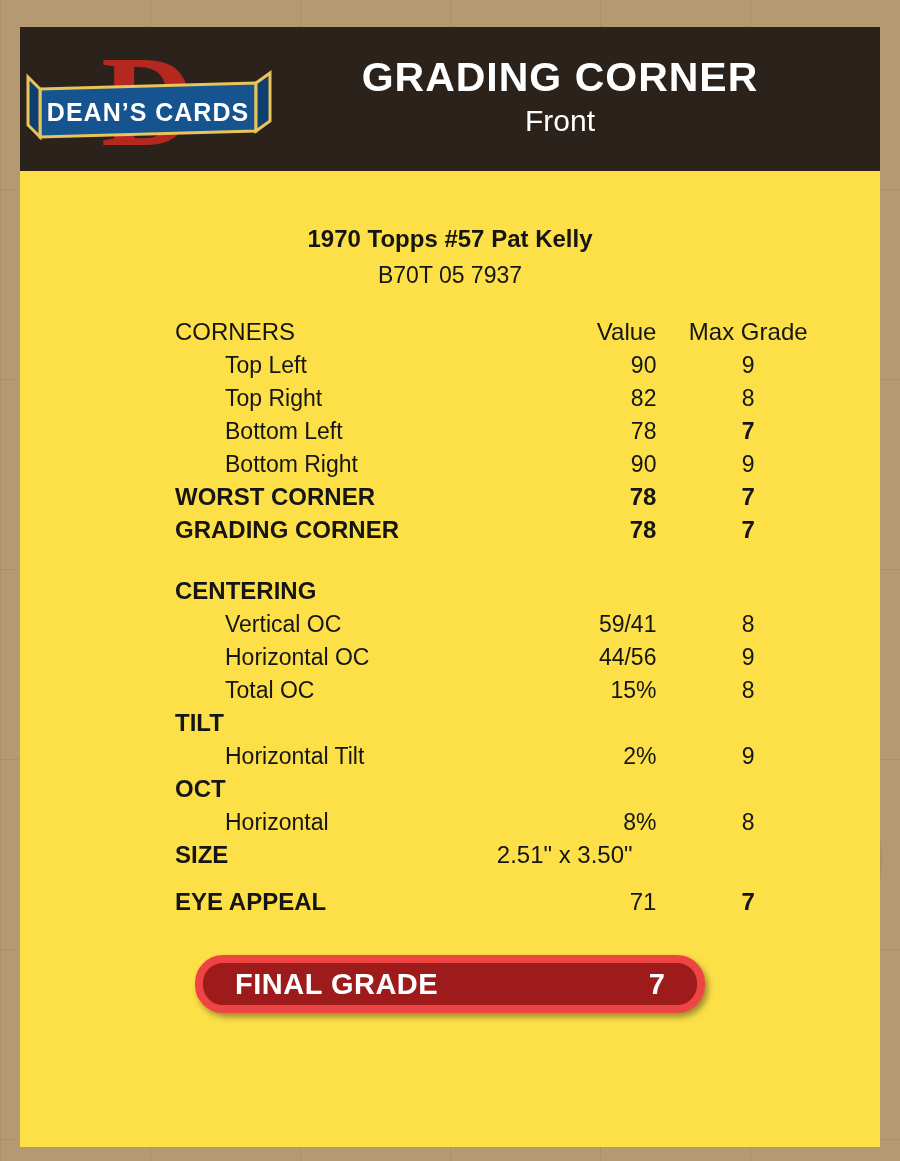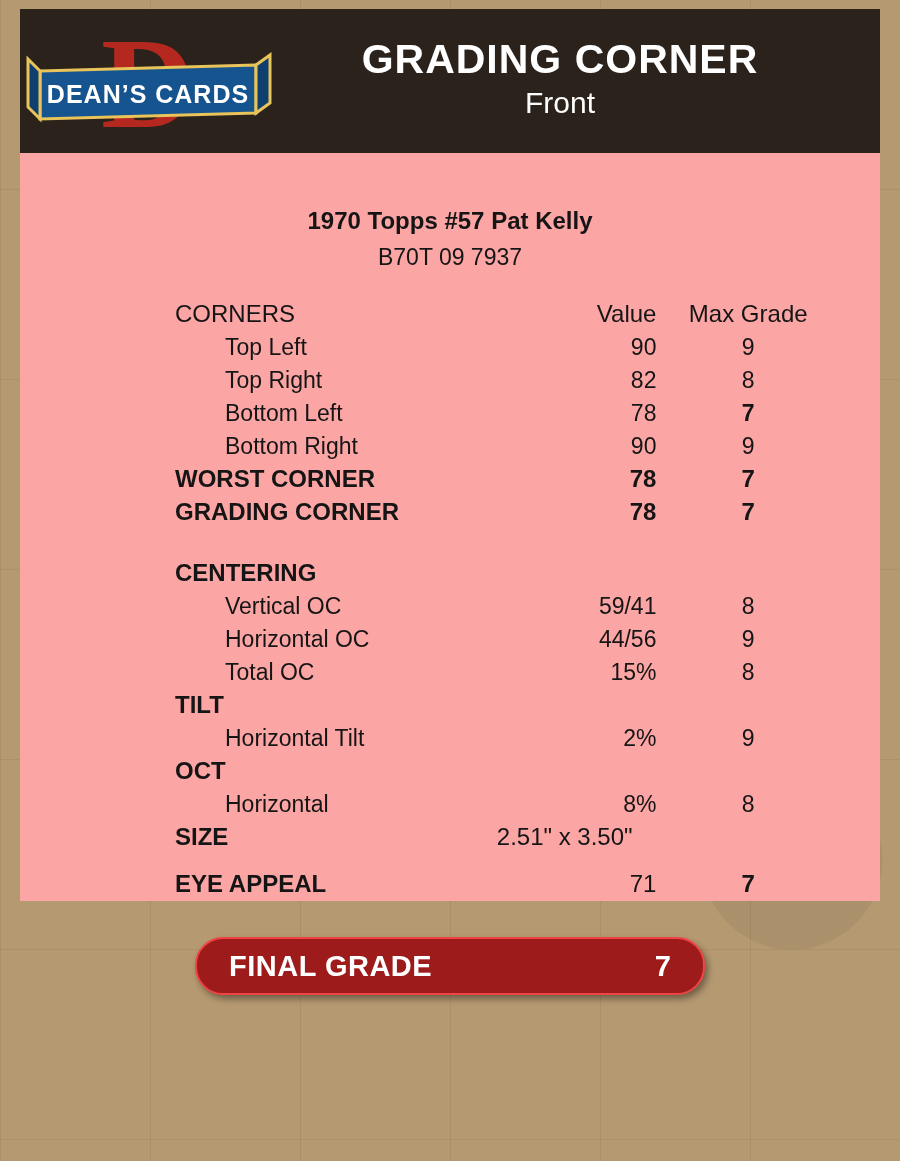--- a/index.html
+++ b/index.html
@@ -22,24 +22,24 @@
     background-image:
       linear-gradient(90deg, rgba(0,0,0,0.06) 1px, transparent 1px),
       linear-gradient(0deg, rgba(0,0,0,0.05) 1px, transparent 1px),
       radial-gradient(circle at 12% 18%, rgba(255,255,255,0.10) 0 70px, transparent 71px),
       radial-gradient(circle at 88% 74%, rgba(0,0,0,0.05) 0 90px, transparent 91px);
     background-size: 150px 150px, 150px 190px, 100% 100%, 100% 100%;
   }
   .page {
     position: absolute;
     left: 20px;
-    top: 9px;
+    top: 27px;
     width: 860px;
-    height: 892px;
-    background: #fca5a5;
+    height: 1120px;
+    background: #fde047;
     box-shadow: 0 0 0 0 rgba(0,0,0,0);
   }
   .header {
     height: 144px;
     background: #2b221c;
     display: flex;
     align-items: center;
     position: relative;
   }
   .logo {
@@ -114,21 +114,21 @@
   .final-wrap {
     margin-top: 36px;
     display: flex;
     justify-content: center;
   }
   .final-grade {
     width: 510px;
     height: 58px;
     background: #9e1b1b;
     border-radius: 28px;
-    border: 2px solid #ef4444;
+    border: 8px solid #ef4444;
     box-shadow: 3px 4px 6px rgba(0,0,0,0.38);
     display: flex;
     align-items: center;
     justify-content: space-between;
     padding: 0 32px;
     box-sizing: border-box;
   }
   .final-label {
     color: #ffffff;
     font-size: 29px;
@@ -162,21 +162,21 @@
     </div>
     <div class="header-titles">
       <div class="header-title">GRADING CORNER</div>
       <div class="header-sub">Front</div>
     </div>
   </div>
 
   <div class="body-area">
 
     <div class="card-title">1970 Topps #57 Pat Kelly</div>
-    <div class="card-code">B70T 09 7937</div>
+    <div class="card-code">B70T 05 7937</div>
 
     <table class="stats">
       <tbody>
         <tr class="head-row">
           <td class="col-label">CORNERS</td>
           <td class="col-value">Value</td>
           <td class="col-max">Max Grade</td>
         </tr>
 
         <tr class="indent">

